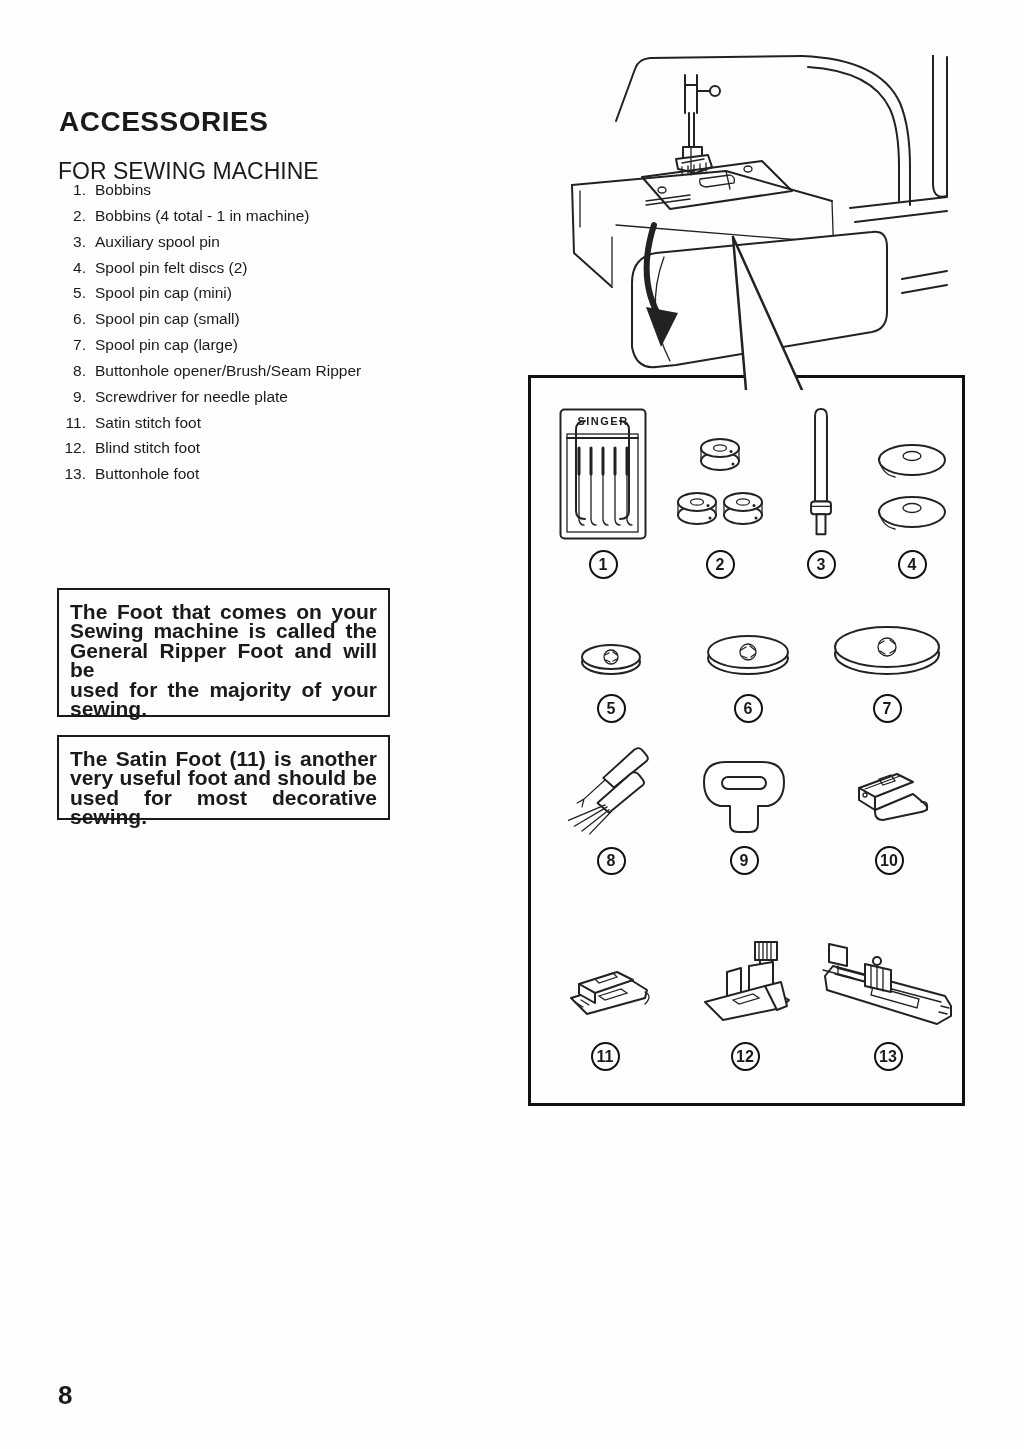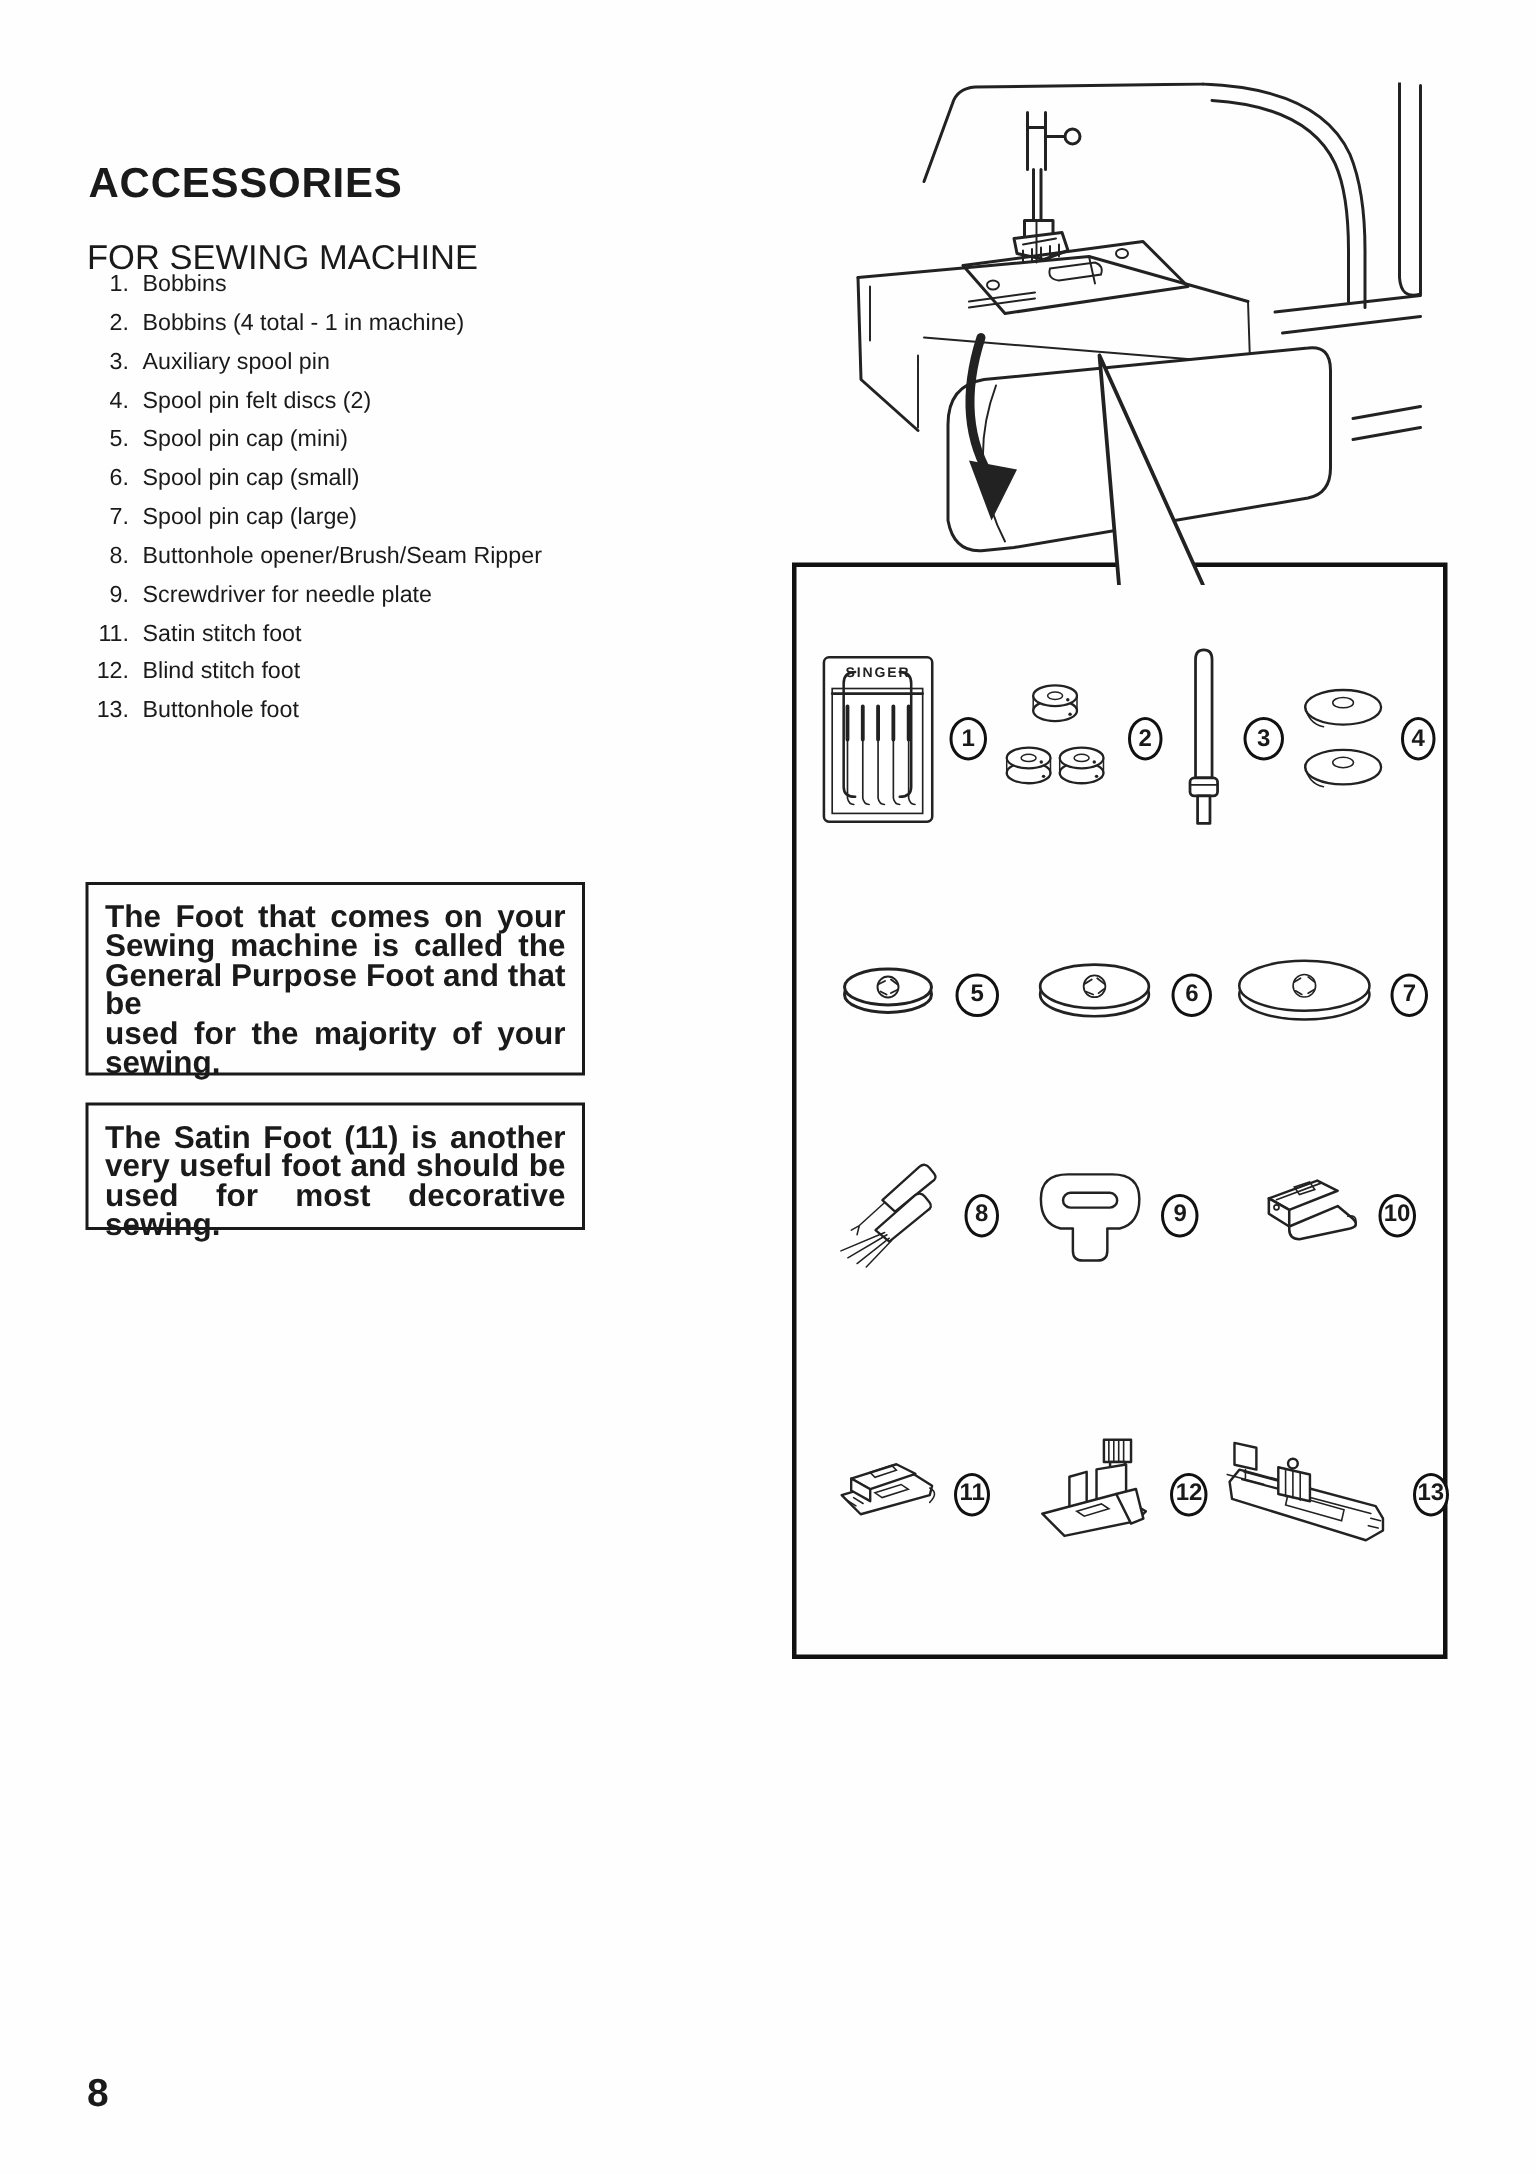--- a/index.html
+++ b/index.html
@@ -21,21 +21,21 @@
   #note1{top:588px;height:129px;}
   #note2{top:735px;height:85px;}
   .note-line{font-size:21px;font-weight:bold;line-height:19.4px;
              text-align:justify;text-align-last:justify;}
   .note-line.last{text-align-last:left;}
   #page-num{left:58px;top:1380px;font-size:26px;font-weight:bold;}
   
   #panel{left:528px;top:375px;width:437px;height:731px;border:3px solid #111;
          box-sizing:border-box;background:#fefefe;z-index:1;}
   #machine{left:550px;top:55px;z-index:2;pointer-events:none;}
-  .cell{position:absolute;display:flex;flex-direction:row;align-items:center;
+  .cell{position:absolute;display:flex;flex-direction:column;align-items:center;
         justify-content:flex-end;gap:10px;margin:0;}
   .badge{width:29px;height:29px;border:2.5px solid #111;border-radius:50%;
          box-sizing:border-box;display:flex;align-items:center;justify-content:center;
          font-size:16px;font-weight:bold;background:#fff;}
   svg.icon{display:block;}
   svg .ln{fill:none;stroke:#222;stroke-width:2;stroke-linecap:round;stroke-linejoin:round;}
   svg .lnw{fill:#fff;stroke:#222;stroke-width:2;stroke-linecap:round;stroke-linejoin:round;}
   svg .thin{fill:none;stroke:#222;stroke-width:1.3;stroke-linecap:round;}
   svg .fill{fill:#222;stroke:none;}
 </style>
@@ -92,21 +92,21 @@
     </div>
   <div class="acc-row">
       <span class="n">13.</span>
       <span class="l">Buttonhole foot</span>
     </div>
 </div>
 
 <div id="note1" class="note abs">
   <div class="note-line">The Foot that comes on your</div>
   <div class="note-line">Sewing machine is called the</div>
-  <div class="note-line">General Purpose Foot and that be</div>
+  <div class="note-line">General Ripper Foot and will be</div>
   <div class="note-line">used for the majority of your</div>
   <div class="note-line last">sewing.</div>
 </div>
 
 <div id="note2" class="note abs">
   <div class="note-line">The Satin Foot (11) is another</div>
   <div class="note-line">very useful foot and should be</div>
   <div class="note-line">used for most decorative sewing.</div>
 </div>
 

